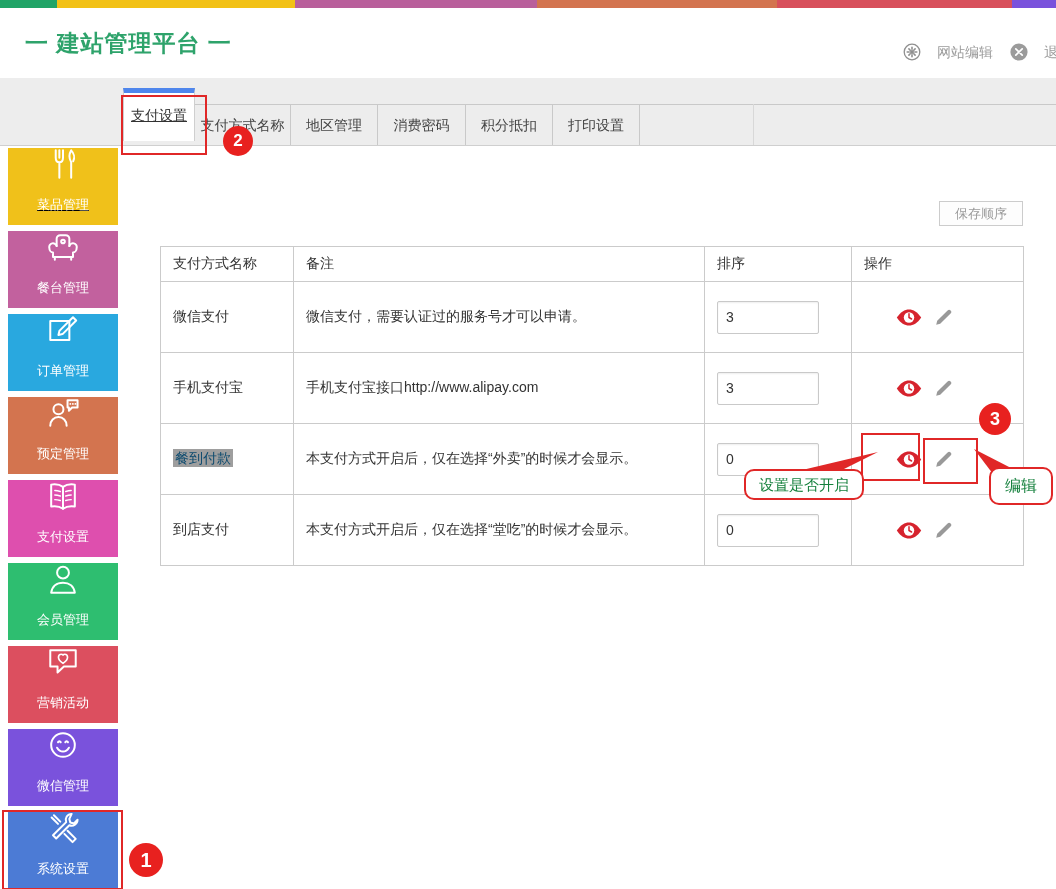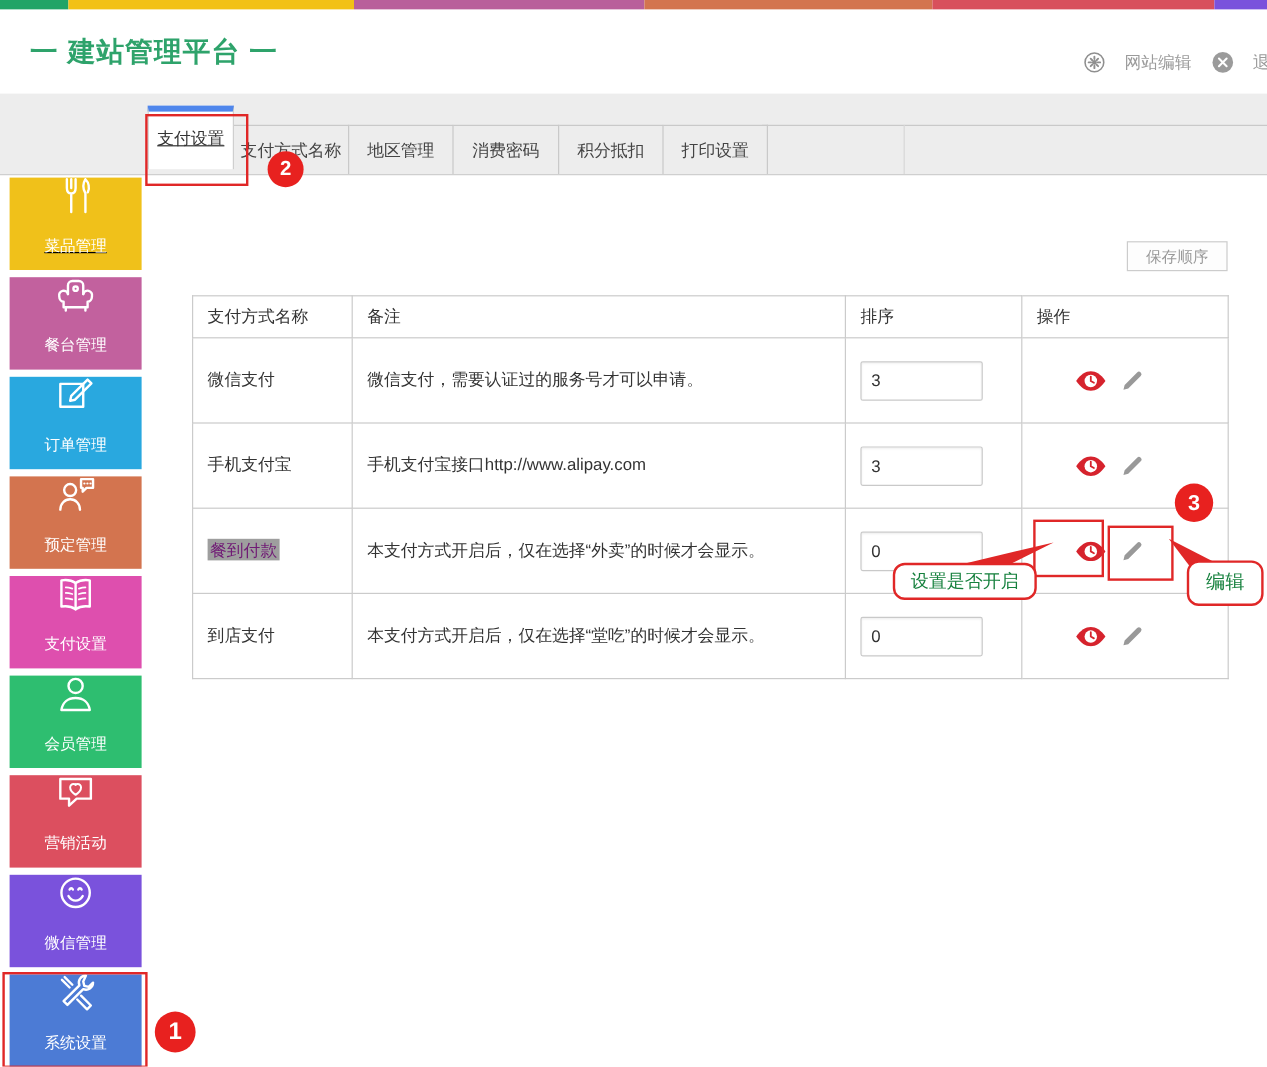--- a/index.html
+++ b/index.html
@@ -53,21 +53,21 @@
   
   #paytable{position:absolute;left:160px;top:246px;width:863px;border-collapse:collapse;table-layout:fixed;}
   #paytable th,#paytable td{border:1px solid #CBCBCB;font-weight:normal;font-size:14px;color:#333;text-align:left;padding:0 0 0 12px;box-sizing:border-box;}
   #paytable th{height:35px;}
   #paytable td{height:71px;}
   .col-name{width:133px;}.col-remark{width:411px;}.col-sort{width:147px;}.col-ops{width:172px;}
   .sort-input{width:102px;height:33px;border:1px solid #C9C9C9;border-radius:2px;padding:0 8px;font-size:14px;color:#333;box-sizing:border-box;box-shadow:inset 0 1px 2px rgba(0,0,0,.07);font-family:inherit;}
   .ops-cell{padding-left:44px !important;}
   .ops-wrap{display:flex;align-items:center;gap:13px;}
   .op-icon{cursor:pointer;display:inline-flex;}
-  .hl{background:#9E9E9E;color:#701a75;padding:1px 2px;}
+  .hl{background:#9E9E9E;color:#0c4a6e;padding:1px 2px;}
 
   
   .ann-box{position:absolute;border:2px solid #E02727;z-index:10;pointer-events:none;}
   #ann-tab-box{left:121px;top:95px;width:82px;height:56px;}
   #ann-side-box{left:2px;top:810px;width:117px;height:76px;}
   #ann-eye-box{left:861px;top:433px;width:55px;height:44px;}
   #ann-pencil-box{left:923px;top:438px;width:51px;height:42px;}
   .badge{position:absolute;background:#E8211F;color:#fff;font-weight:bold;border-radius:50%;text-align:center;z-index:11;pointer-events:none;}
   #badge-1{left:129px;top:843px;width:34px;height:34px;line-height:34px;font-size:20px;}
   #badge-2{left:223px;top:126px;width:30px;height:30px;line-height:30px;font-size:17px;}

